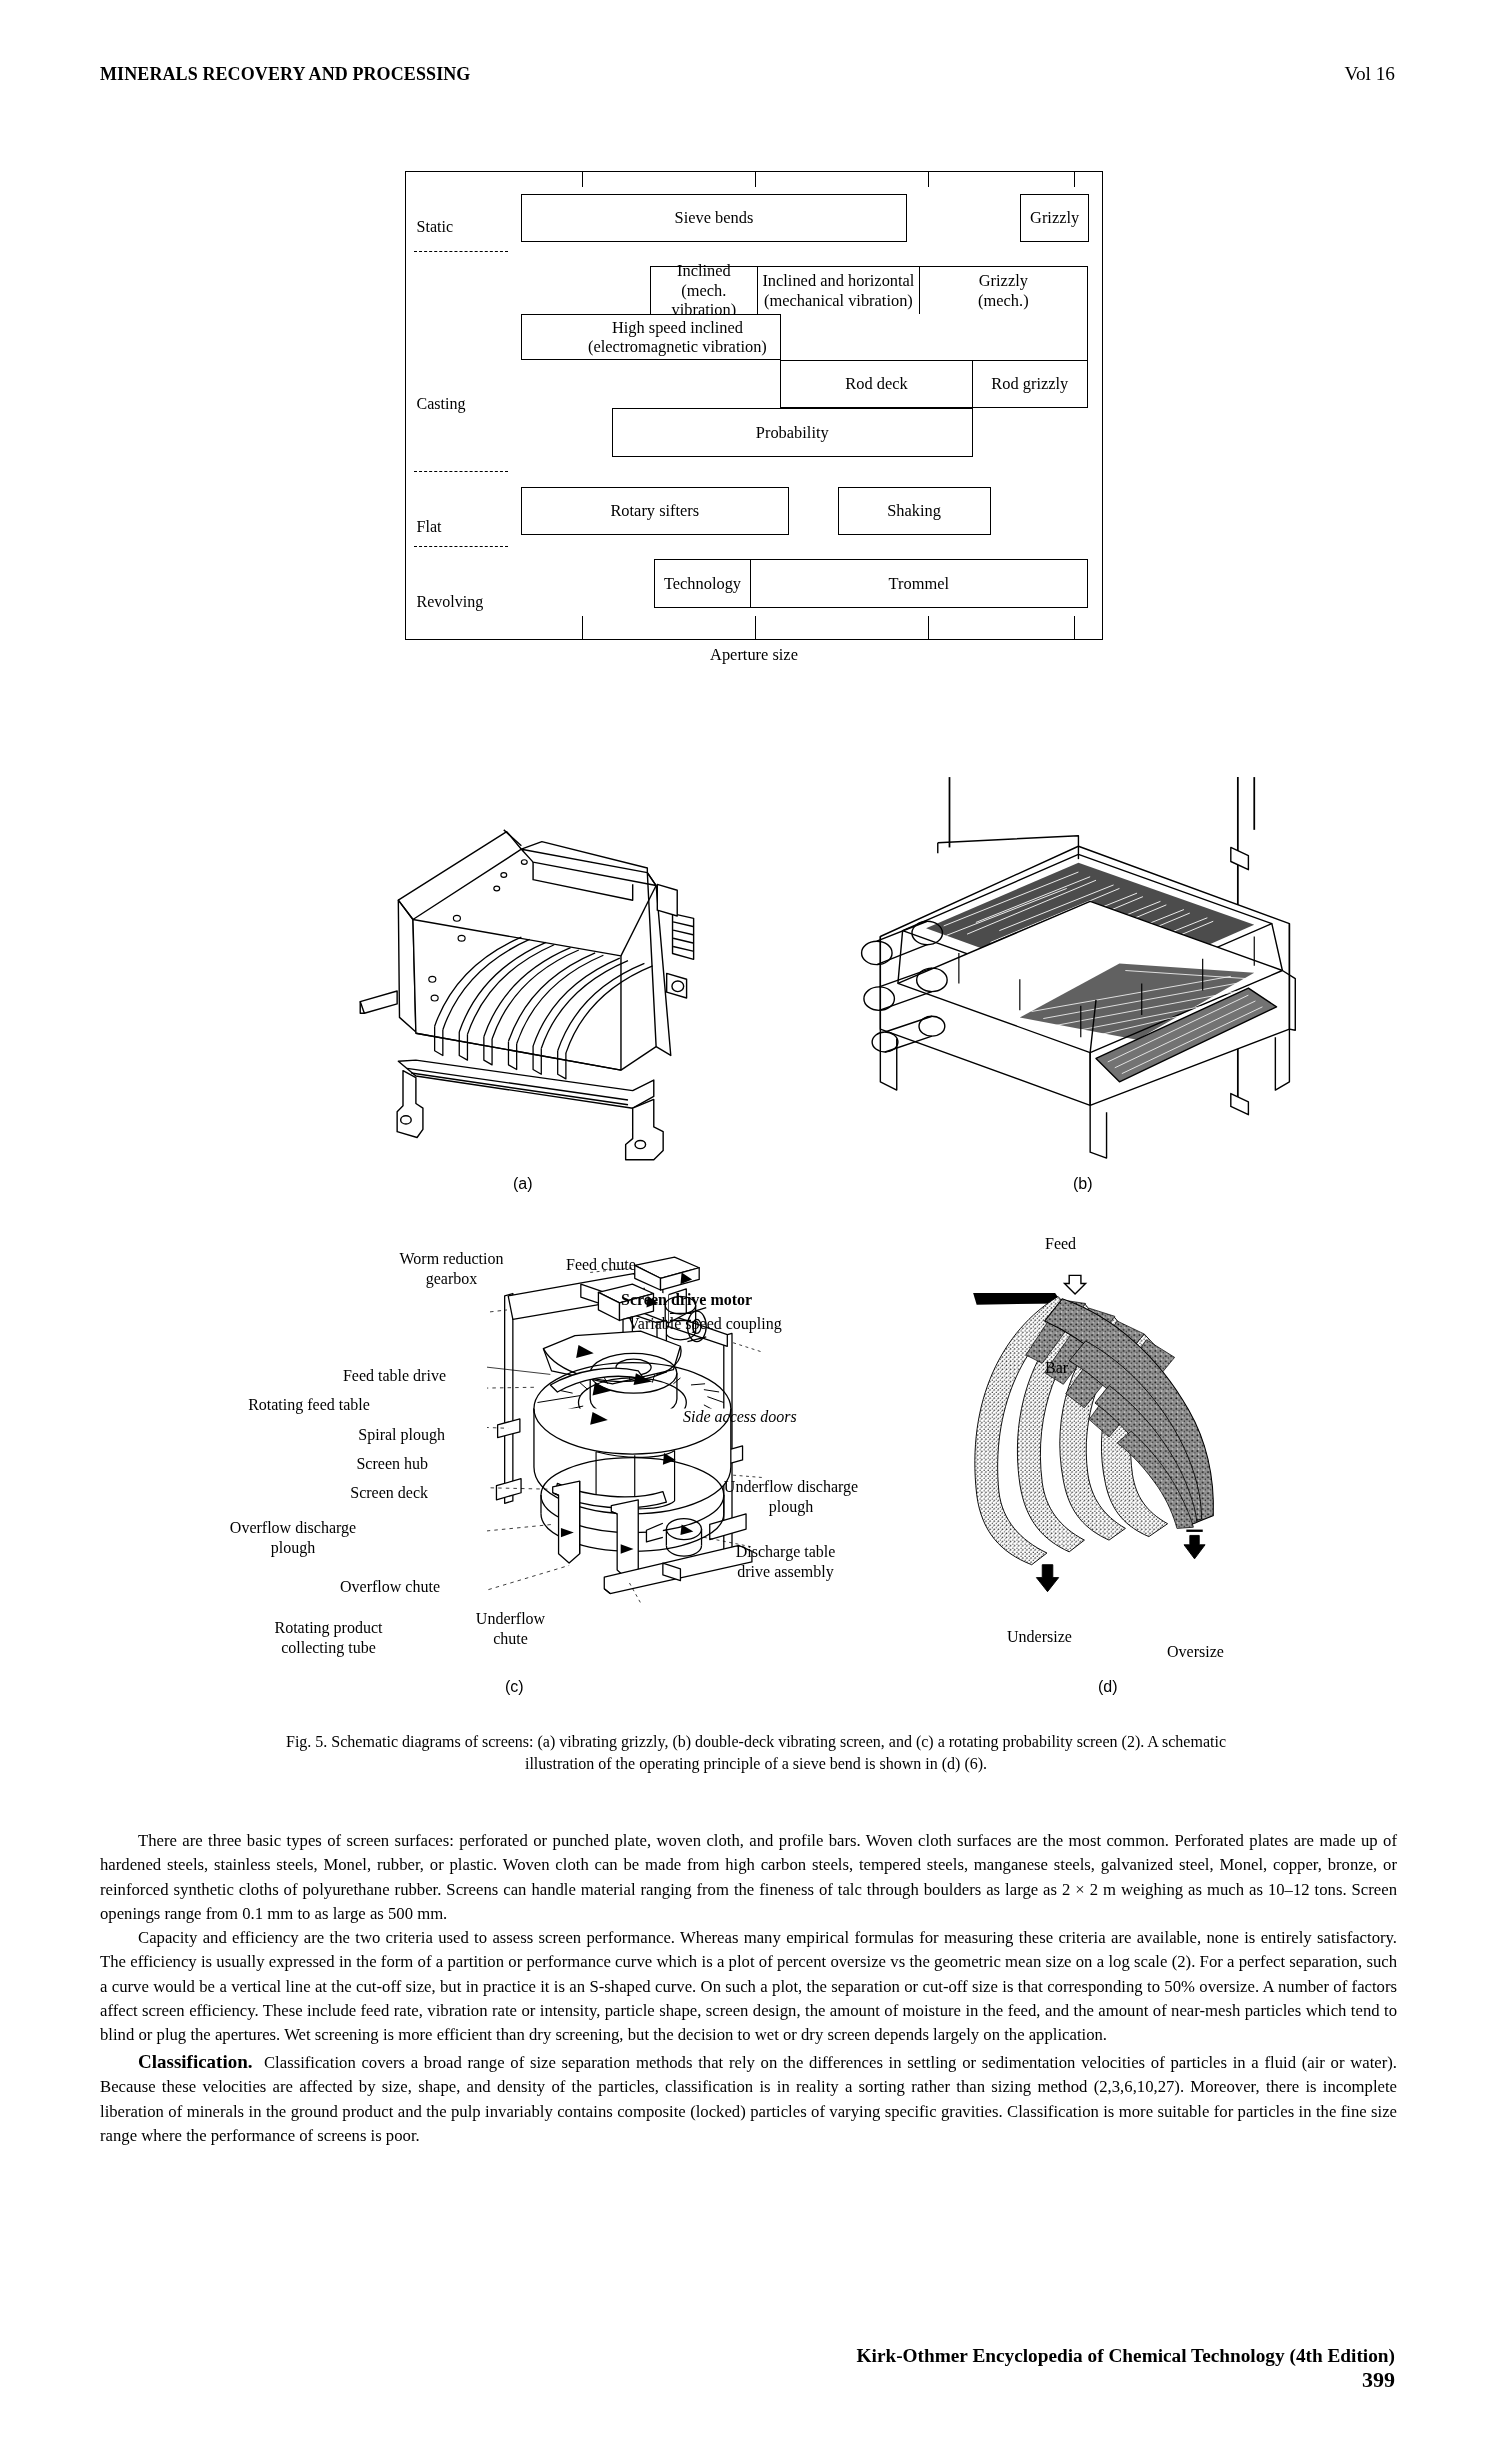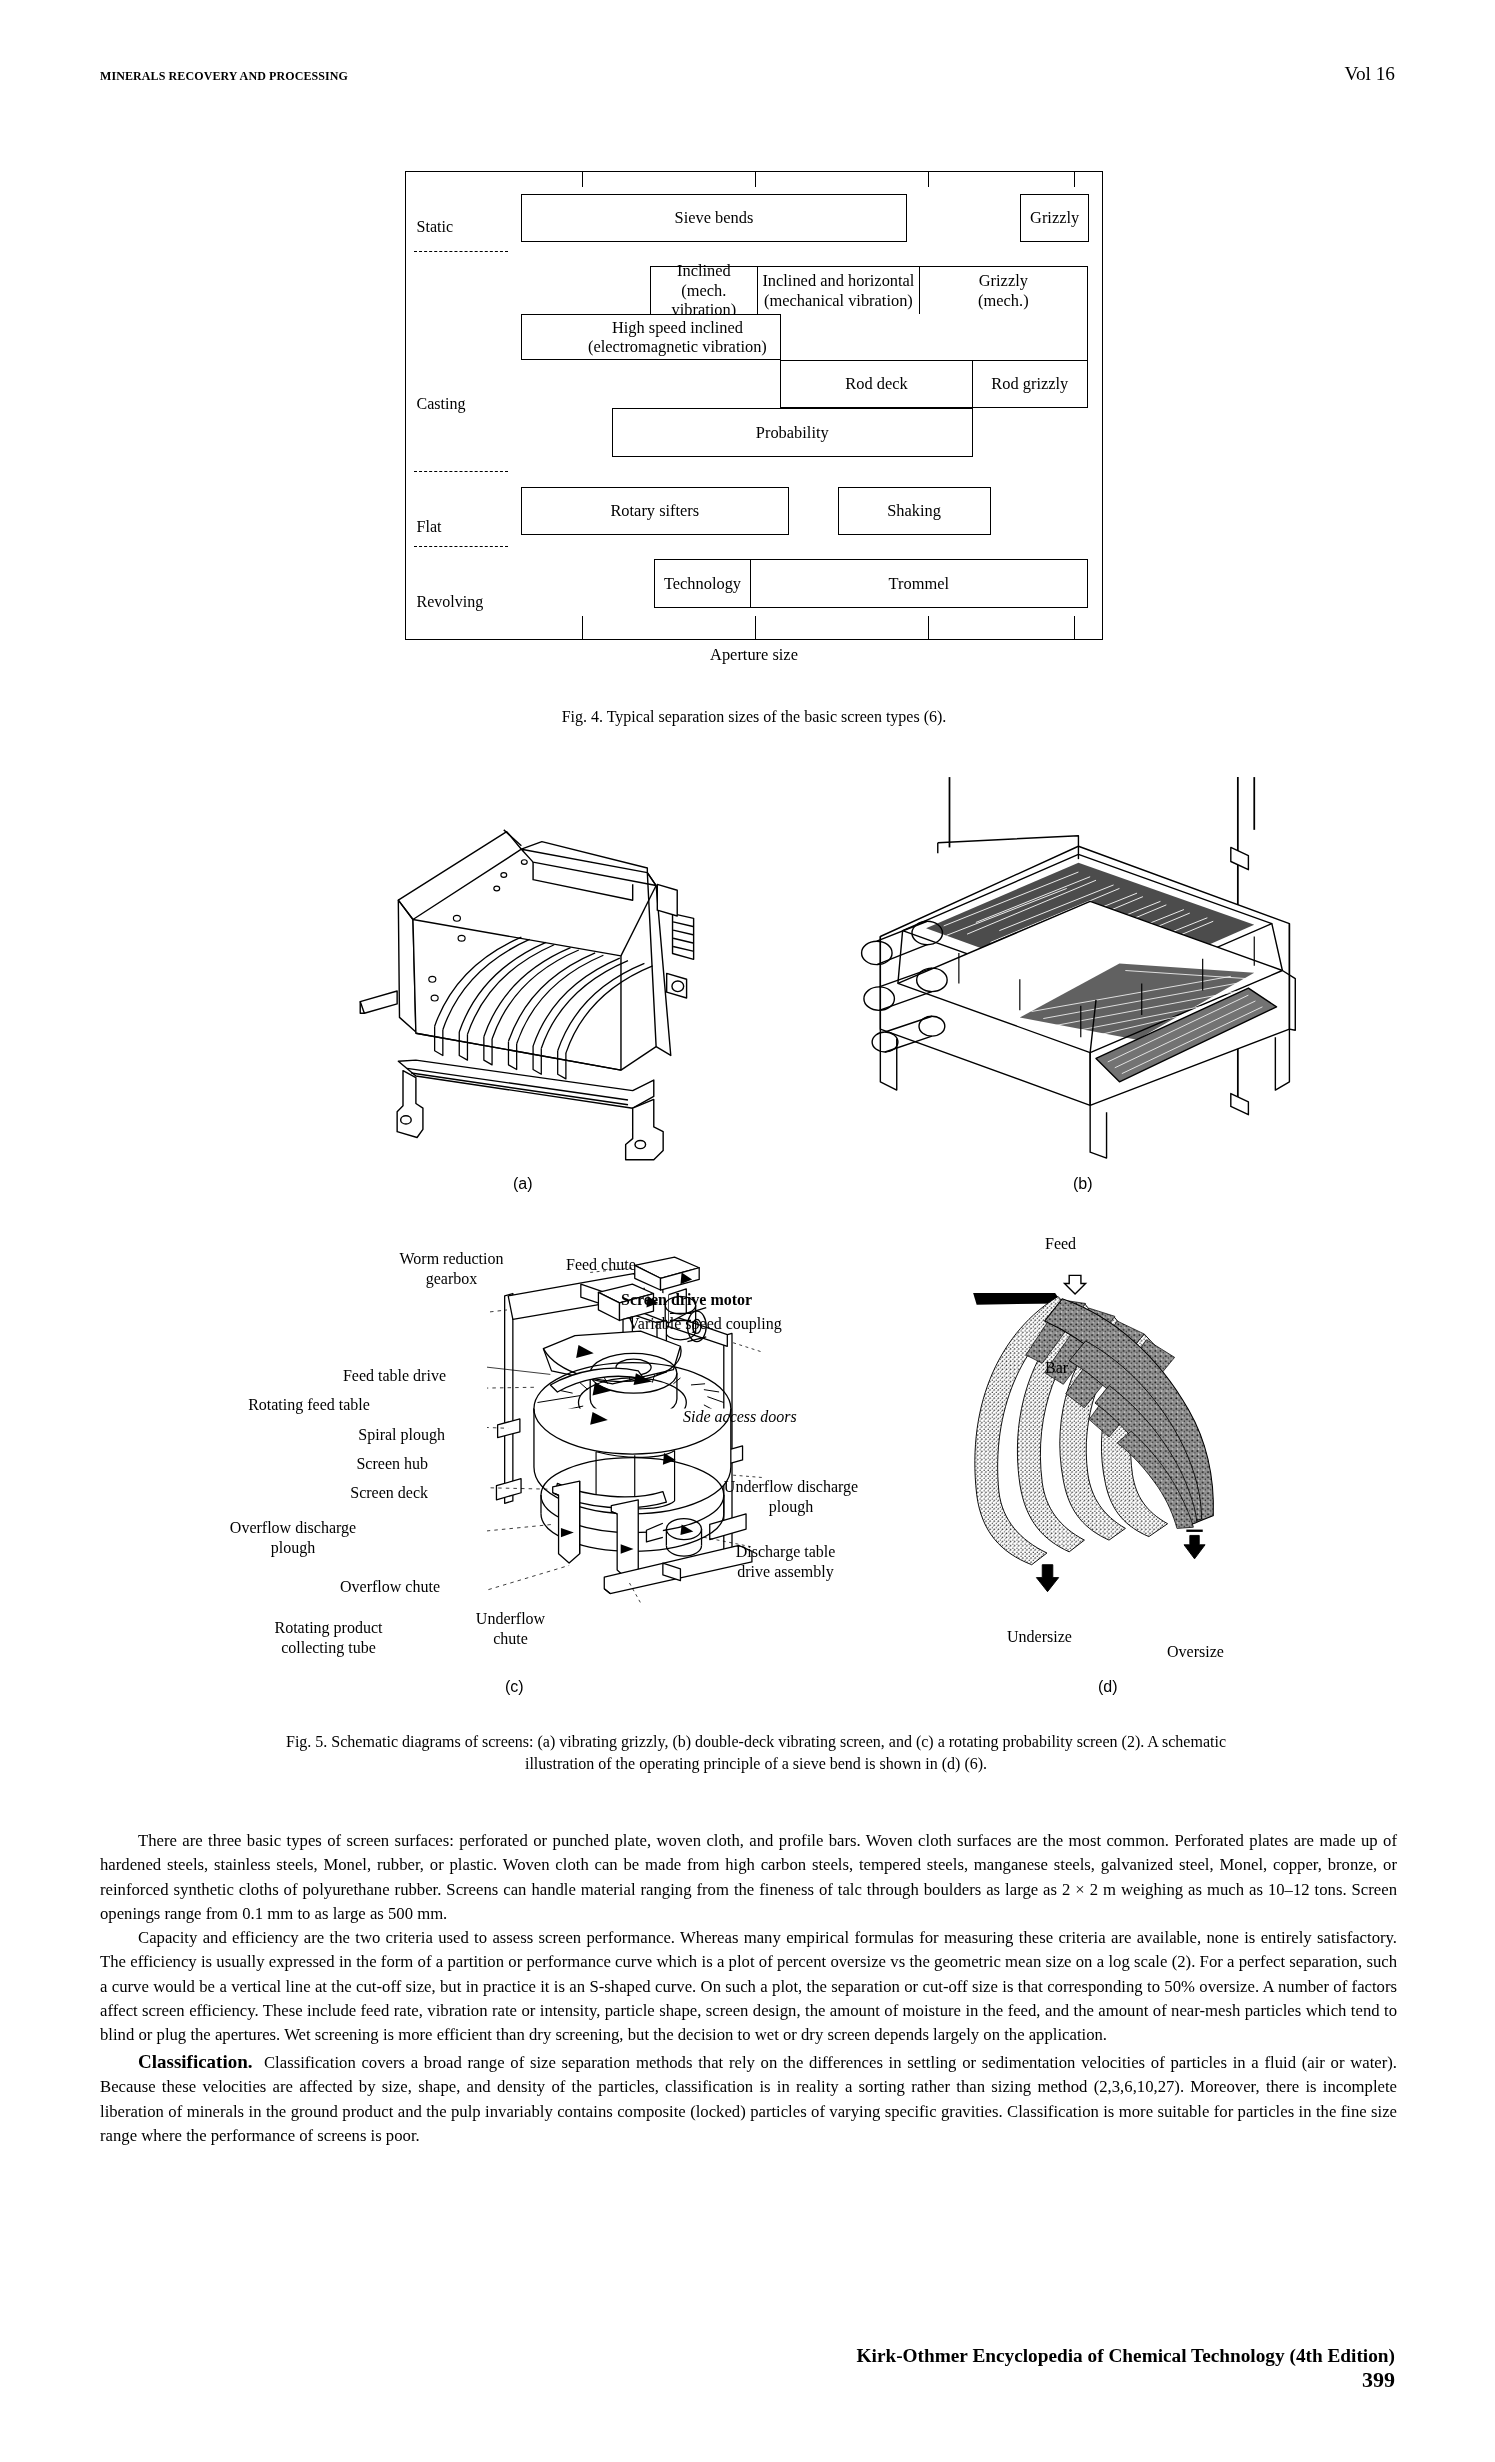--- a/index.html
+++ b/index.html
@@ -8,21 +8,21 @@
     width:1495px;height:2462px;position:relative;
     font-family:"Liberation Serif","DejaVu Serif",serif;
     color:#000;
     -webkit-font-smoothing:antialiased;
   }
   .page{position:absolute;inset:0;}
 
   
   .runhead{position:absolute;top:63px;left:100px;right:100px;
            display:flex;justify-content:space-between;align-items:baseline;}
-  .runhead .ttl{font-weight:bold;font-size:12px;letter-spacing:0.1px;}
+  .runhead .ttl{font-weight:bold;font-size:18px;letter-spacing:0.1px;}
   .runhead .vol{font-weight:normal;font-size:19.3px;}
 
   .runfoot{position:absolute;top:2345px;left:100px;right:100px;
            display:flex;justify-content:space-between;align-items:flex-end;flex-direction:column;}
   .runfoot .src{font-weight:bold;font-size:19.3px;}
   .runfoot .pno{font-weight:bold;font-size:22px;}
 
   
   .fig4wrap{position:absolute;left:405px;top:171px;width:698px;}
   .chart{position:relative;width:698px;height:469px;
@@ -119,21 +119,20 @@
 
       <div class="tick tickbot" style="left:25.3%"></div>
       <div class="tick tickbot" style="left:50.2%"></div>
       <div class="tick tickbot" style="left:75.0%"></div>
       <div class="tick tickbot" style="left:96.0%"></div>
     </div>
 
     <div class="axistitle">Aperture size</div>
   </div>
 
-  <div class="figcap" style="left:405px;top:706px;width:698px;">Fig. 4. Typical separation sizes of the basic screen types (6).</div>
 
   <div class="art" style="left:328px;top:780px;width:375px;height:381px;">
     <svg viewBox="0 0 640 650" width="375" height="381" fill="none" stroke="#000" stroke-width="2.4" stroke-linejoin="round">
 
       <path d="M55 330 L120 200 L300 85 L330 112 L350 105 L560 160 L600 300 L590 540 L500 580 L470 520 L110 470 Z" fill="#fff" stroke="none"></path>
       <path d="M120 205 L305 88 L330 118 L145 238 Z"></path>
       <path d="M120 205 L145 238 L150 430 L122 405 Z"></path>
       <path d="M145 238 L500 300 L500 495 L150 432 Z" fill="#fff"></path>
       <path d="M330 118 L545 158 L560 180 L350 140 Z"></path>
       <path d="M545 158 L560 180 L585 470 L560 455 Z"></path>

